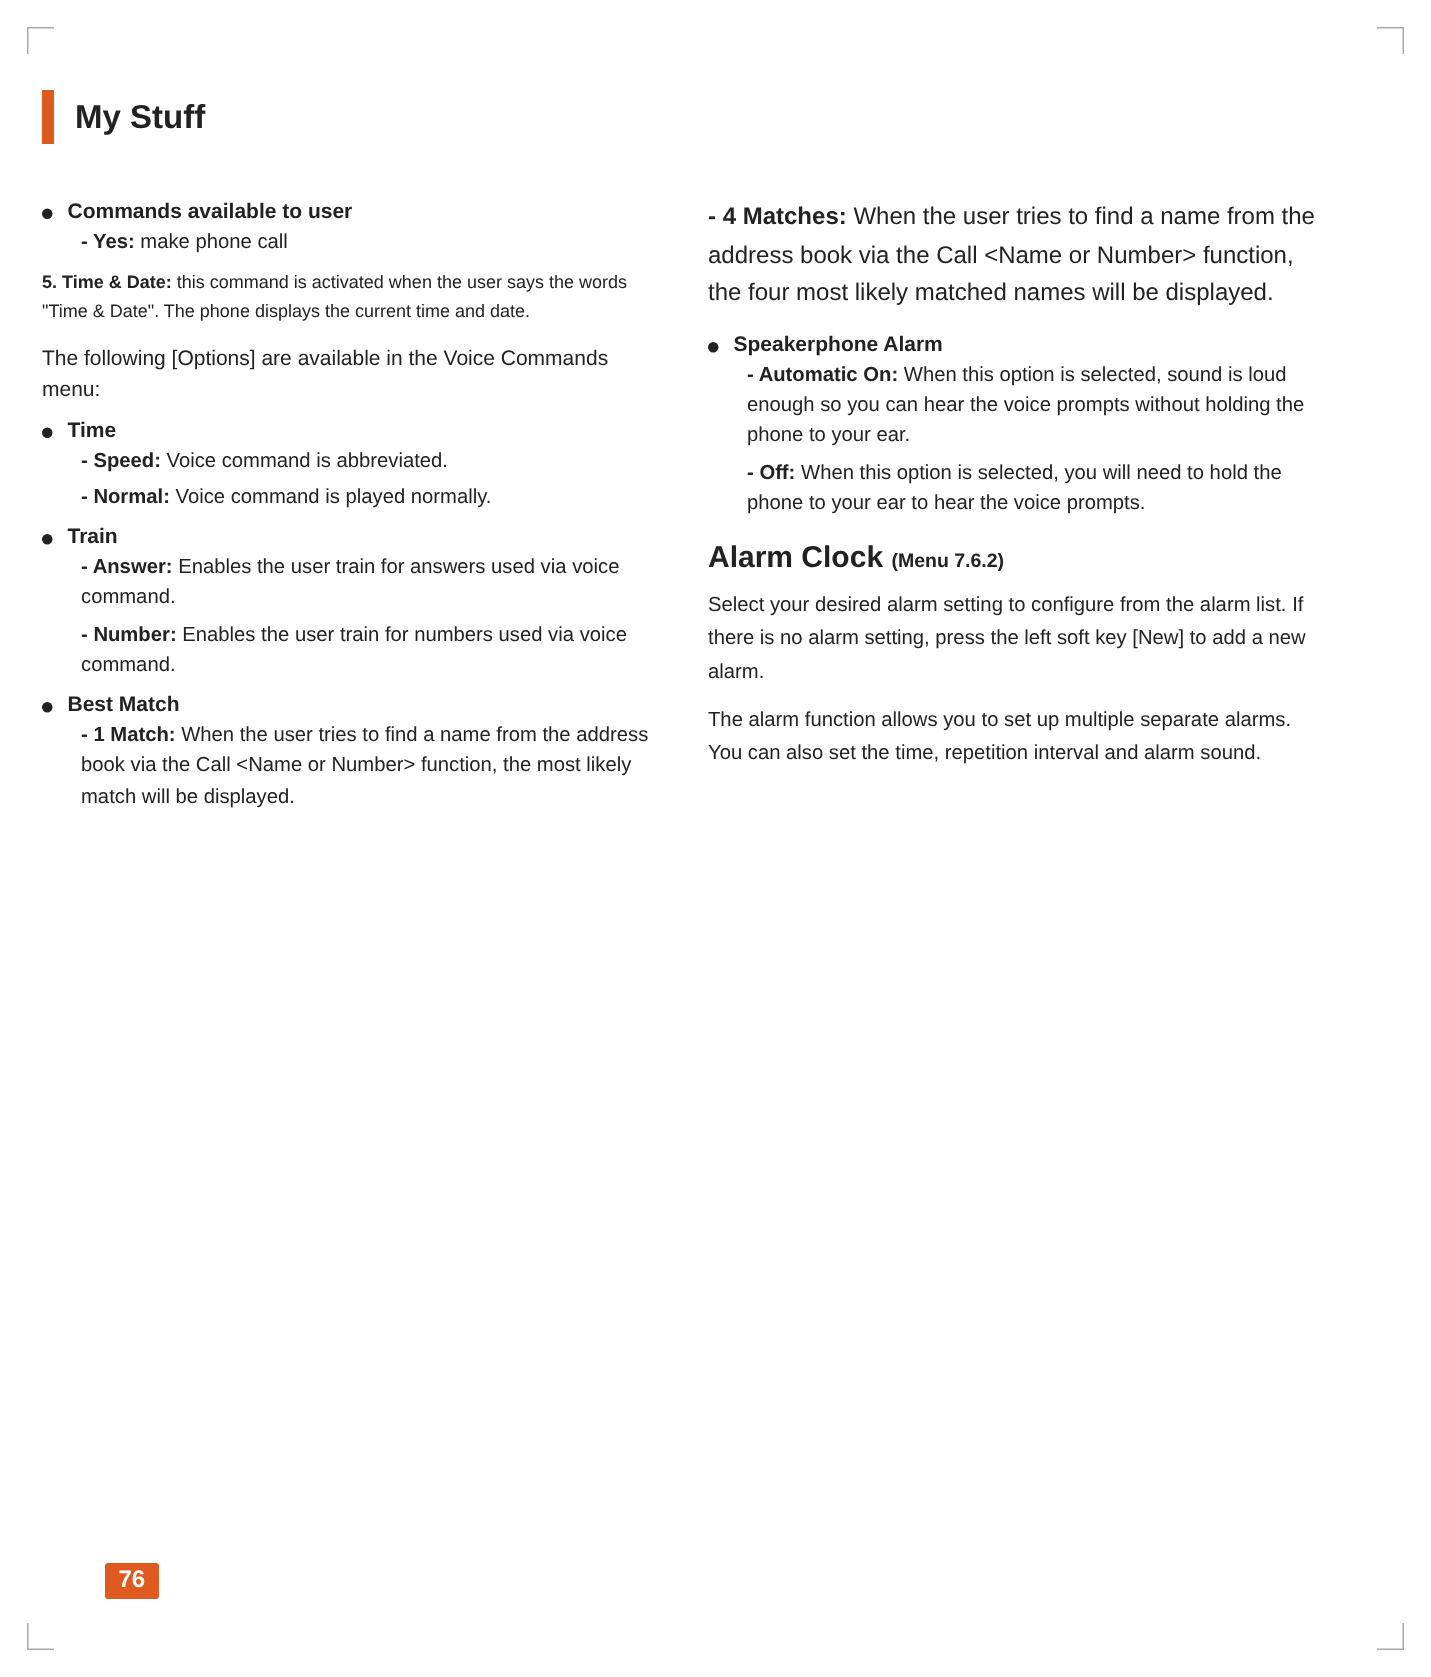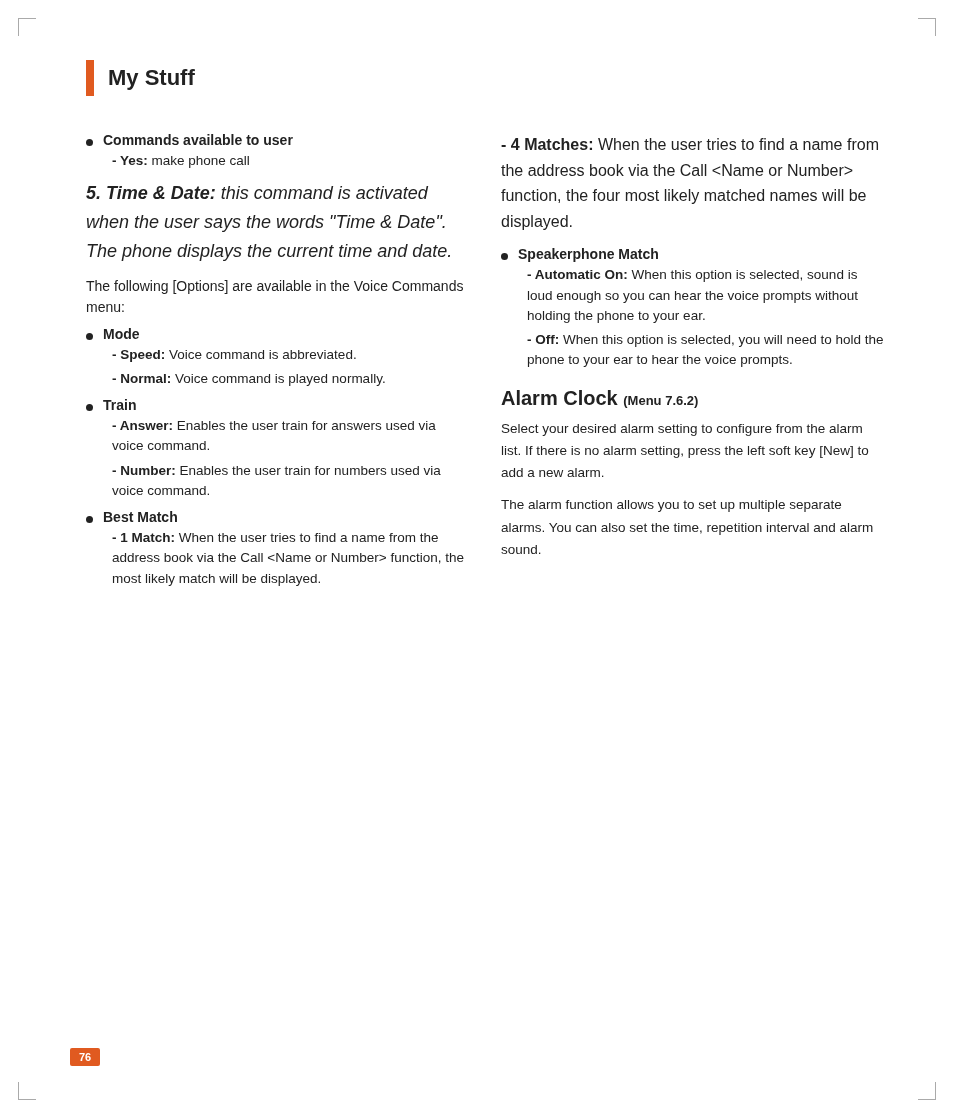--- a/index.html
+++ b/index.html
@@ -11,21 +11,21 @@
       font-size: 14px;
       color: #222;
       position: relative;
     }
 
     .page-container {
       width: 954px;
       min-height: 1118px;
       background: #fff;
       position: relative;
-      padding: 60px 70px 60px 86px;
+      padding: 60px 70px 60px 28px;
     }
 
     
     .corner-mark {
       position: absolute;
       width: 18px;
       height: 18px;
     }
     .corner-mark.tl { top: 18px; left: 18px; border-top: 1.5px solid #aaa; border-left: 1.5px solid #aaa; }
     .corner-mark.tr { top: 18px; right: 18px; border-top: 1.5px solid #aaa; border-right: 1.5px solid #aaa; }
@@ -94,23 +94,22 @@
       font-size: 13.5px;
       line-height: 1.5;
     }
 
     .sub-item .sub-label {
       font-weight: bold;
     }
 
     .numbered-item {
       margin-bottom: 10px;
-      font-size: 18px;
+      font-size: 12px;
       line-height: 1.6;
-      font-style: italic;
     }
 
     .numbered-item .num-label {
       font-weight: bold;
     }
 
     .section-heading {
       font-weight: normal;
       font-size: 14px;
       margin-bottom: 8px;
@@ -136,21 +135,21 @@
       margin-bottom: 10px;
     }
 
     .page-number-box {
       position: absolute;
       bottom: 52px;
       left: 70px;
       background: #e05a20;
       color: #fff;
       font-weight: bold;
-      font-size: 11px;
+      font-size: 16px;
       padding: 3px 9px;
       border-radius: 2px;
     }
 
     .bullet-group {
       margin-bottom: 8px;
     }
   </style>
 </head>
 <body>
@@ -186,21 +185,21 @@
         <span class="num-label">5.</span>
         <span class="num-label"> <span>Time &amp; Date:</span></span>
         <span>this command is activated when the user says the words "Time &amp; Date". The phone displays the current time and date.</span>
       </div>
 
       <div class="section-heading">The following [Options] are available in the Voice Commands menu:</div>
 
       <div class="bullet-group">
         <div class="bullet-main">
           <div class="bullet-dot"></div>
-          <span class="bullet-label">Mode</span>
+          <span class="bullet-label">Time</span>
         </div>
         <div class="sub-item">
           <span class="sub-label">- <span>Speed:</span></span>
           <span>Voice command is abbreviated.</span>
         </div>
         <div class="sub-item">
           <span class="sub-label">- <span>Normal:</span></span>
           <span>Voice command is played normally.</span>
         </div>
       </div>
@@ -236,21 +235,21 @@
     <div class="col-right">
 
       <div class="sub-item" style="margin-left:0; margin-bottom:12px; font-size:16px; line-height:1.6;">
         <span class="sub-label">- <span>4 Matches:</span></span>
         <span>When the user tries to find a name from the address book via the Call &lt;Name or Number&gt; function, the four most likely matched names will be displayed.</span>
       </div>
 
       <div class="bullet-group">
         <div class="bullet-main">
           <div class="bullet-dot"></div>
-          <span class="bullet-label">Speakerphone Match</span>
+          <span class="bullet-label">Speakerphone Alarm</span>
         </div>
         <div class="sub-item">
           <span class="sub-label">- <span>Automatic On:</span></span>
           <span>When this option is selected, sound is loud enough so you can hear the voice prompts without holding the phone to your ear.</span>
         </div>
         <div class="sub-item">
           <span class="sub-label">- <span>Off:</span></span>
           <span>When this option is selected, you will need to hold the phone to your ear to hear the voice prompts.</span>
         </div>
       </div>

